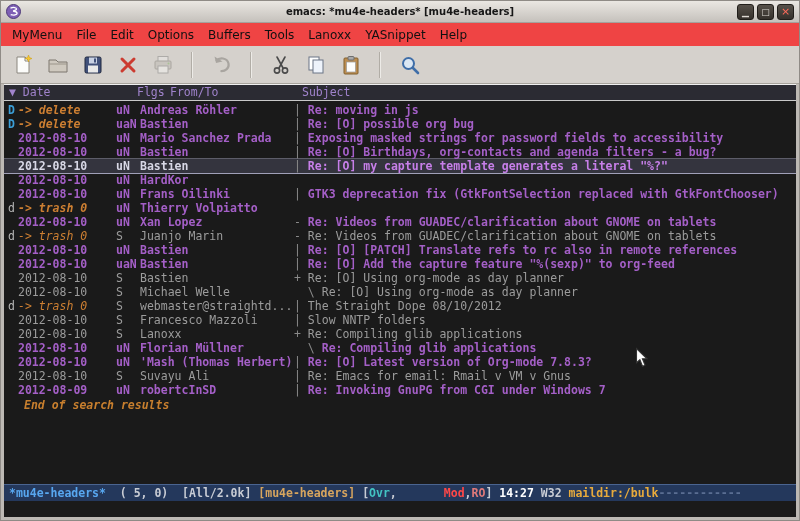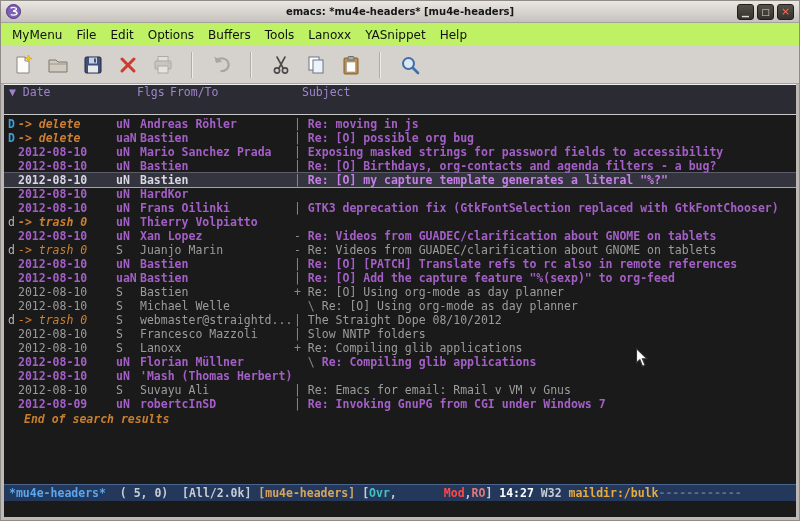--- a/index.html
+++ b/index.html
@@ -9,34 +9,34 @@
   
   .titlebar{flex:0 0 22px;height:22px;background:linear-gradient(#eae7e2,#c5c1bc);display:flex;
     align-items:center;position:relative;border-bottom:1px solid #a5a19c;}
   .win-icon{margin-left:5px;display:flex;z-index:1;}
   .title{position:absolute;left:0;right:0;text-align:center;font-size:10px;font-weight:bold;color:#171717;}
   .win-buttons{margin-left:auto;display:flex;gap:3px;margin-right:5px;z-index:1;}
   .wbtn{width:17px;height:16px;background:linear-gradient(#565049,#35312c);border:1px solid #211e1a;
     border-radius:3px;color:#ddd9d3;font-size:9px;line-height:14px;text-align:center;cursor:default;}
   .wbtn-close{color:#ff6b5a;font-size:11px;}
   
-  .menubar{flex:0 0 23px;height:23px;background:#bef264;display:flex;align-items:center;
+  .menubar{flex:0 0 23px;height:23px;background:#ef4444;display:flex;align-items:center;
     padding-left:4px;font-size:12px;color:#111;}
   .menu-item{padding:3px 7px;}
   
   .toolbar{flex:0 0 38px;height:38px;background:#d5d1cc;border-bottom:1px solid #a8a49d;display:flex;
     align-items:center;padding-left:6px;gap:4px;}
   .tb-btn{width:31px;height:30px;display:flex;align-items:center;justify-content:center;border-radius:3px;}
   .tb-btn.disabled{opacity:.42;}
   .tb-sep{width:2px;height:26px;margin:0 9px;border-left:1px solid #b1ada6;border-right:1px solid #edebe7;}
   
   .frame{flex:1;background:#1a1a1a;border-left:3px solid #bdb9b4;border-right:3px solid #bdb9b4;
     border-bottom:3px solid #bdb9b4;display:flex;flex-direction:column;overflow:hidden;
     font-family:"DejaVu Sans Mono","Liberation Mono",monospace;font-size:11.5px;}
-  .header-line{flex:0 0 17px;height:31px;background:#2b2b33;border-top:1px solid #f0f0f0;
+  .header-line{flex:0 0 17px;height:17px;background:#2b2b33;border-top:1px solid #f0f0f0;
     border-bottom:1px solid #c9c9c9;position:relative;color:#a083cc;line-height:15px;white-space:pre;padding-left:12px;}
   .hl{position:absolute;top:0;}
   .hl-date{left:5px;} .hl-flags{left:133px;} .hl-from{left:166px;} .hl-subject{left:298px;}
   .rows{margin-top:2px;}
   .msg-row{display:grid;grid-template-columns:10px 98px 24px 154px 1fr;height:14px;line-height:14px;
     white-space:pre;overflow:hidden;padding-left:4px;}
   .unread{color:#a45fc7;font-weight:bold;}
   .read{color:#9c9c9c;}
   .c-mark{font-weight:normal;}
   .mark-D{color:#3b9fd8;font-weight:bold;}
@@ -181,21 +181,21 @@
         <div class="msg-row unread"><span class="c-mark"></span><span class="c-date">2012-08-10</span><span class="c-flags">uN</span><span class="c-from">Xan Lopez</span><span class="c-subj"><span class="sep">- </span><span class="stext">Re: Videos from GUADEC/clarification about GNOME on tablets</span></span></div>
         <div class="msg-row read marked"><span class="c-mark mark-d">d</span><span class="c-date">-&gt; trash 0</span><span class="c-flags">S</span><span class="c-from">Juanjo Marin</span><span class="c-subj"><span class="sep">- </span><span class="stext">Re: Videos from GUADEC/clarification about GNOME on tablets</span></span></div>
         <div class="msg-row unread"><span class="c-mark"></span><span class="c-date">2012-08-10</span><span class="c-flags">uN</span><span class="c-from">Bastien</span><span class="c-subj"><span class="sep">| </span><span class="stext">Re: [O] [PATCH] Translate refs to rc also in remote references</span></span></div>
         <div class="msg-row unread"><span class="c-mark"></span><span class="c-date">2012-08-10</span><span class="c-flags">uaN</span><span class="c-from">Bastien</span><span class="c-subj"><span class="sep">| </span><span class="stext">Re: [O] Add the capture feature "%(sexp)" to org-feed</span></span></div>
         <div class="msg-row read"><span class="c-mark"></span><span class="c-date">2012-08-10</span><span class="c-flags">S</span><span class="c-from">Bastien</span><span class="c-subj"><span class="sep">+ </span><span class="stext">Re: [O] Using org-mode as day planner</span></span></div>
         <div class="msg-row read"><span class="c-mark"></span><span class="c-date">2012-08-10</span><span class="c-flags">S</span><span class="c-from">Michael Welle</span><span class="c-subj"><span class="sep">  \ </span><span class="stext">Re: [O] Using org-mode as day planner</span></span></div>
         <div class="msg-row read marked"><span class="c-mark mark-d">d</span><span class="c-date">-&gt; trash 0</span><span class="c-flags">S</span><span class="c-from">webmaster@straightd...</span><span class="c-subj"><span class="sep">| </span><span class="stext">The Straight Dope 08/10/2012</span></span></div>
         <div class="msg-row read"><span class="c-mark"></span><span class="c-date">2012-08-10</span><span class="c-flags">S</span><span class="c-from">Francesco Mazzoli</span><span class="c-subj"><span class="sep">| </span><span class="stext">Slow NNTP folders</span></span></div>
         <div class="msg-row read"><span class="c-mark"></span><span class="c-date">2012-08-10</span><span class="c-flags">S</span><span class="c-from">Lanoxx</span><span class="c-subj"><span class="sep">+ </span><span class="stext">Re: Compiling glib applications</span></span></div>
         <div class="msg-row unread"><span class="c-mark"></span><span class="c-date">2012-08-10</span><span class="c-flags">uN</span><span class="c-from">Florian Müllner</span><span class="c-subj"><span class="sep">  \ </span><span class="stext">Re: Compiling glib applications</span></span></div>
-        <div class="msg-row unread"><span class="c-mark"></span><span class="c-date">2012-08-10</span><span class="c-flags">uN</span><span class="c-from">'Mash (Thomas Herbert)</span></div>
+        <div class="msg-row unread"><span class="c-mark"></span><span class="c-date">2012-08-10</span><span class="c-flags">uN</span><span class="c-from">'Mash (Thomas Herbert)</span><span class="c-subj"><span class="sep">| </span><span class="stext">Re: [O] Latest version of Org-mode 7.8.3?</span></span></div>
         <div class="msg-row read"><span class="c-mark"></span><span class="c-date">2012-08-10</span><span class="c-flags">S</span><span class="c-from">Suvayu Ali</span><span class="c-subj"><span class="sep">| </span><span class="stext">Re: Emacs for email: Rmail v VM v Gnus</span></span></div>
         <div class="msg-row unread"><span class="c-mark"></span><span class="c-date">2012-08-09</span><span class="c-flags">uN</span><span class="c-from">robertcInSD</span><span class="c-subj"><span class="sep">| </span><span class="stext">Re: Invoking GnuPG from CGI under Windows 7</span></span></div>
       </div>
 
     <div class="end-line">End of search results</div>
 
     <div class="filler"></div>
 
     <div class="modeline"><span class="ml-buffer">*mu4e-headers*</span><span class="ml-plain">  ( 5, 0)  </span><span class="ml-plain">[All/2.0k] </span><span class="ml-name">[mu4e-headers] </span><span class="ml-plain">[</span><span class="ml-ovr">Ovr</span><span class="ml-plain">,</span><span class="ml-mod">Mod</span><span class="ml-plain">,</span><span class="ml-ro">RO</span><span class="ml-plain">] </span><span class="ml-time">14:27 </span><span class="ml-plain">W32 </span><span class="ml-folder">maildir:/bulk</span><span class="ml-dashes">------------</span></div>
 

